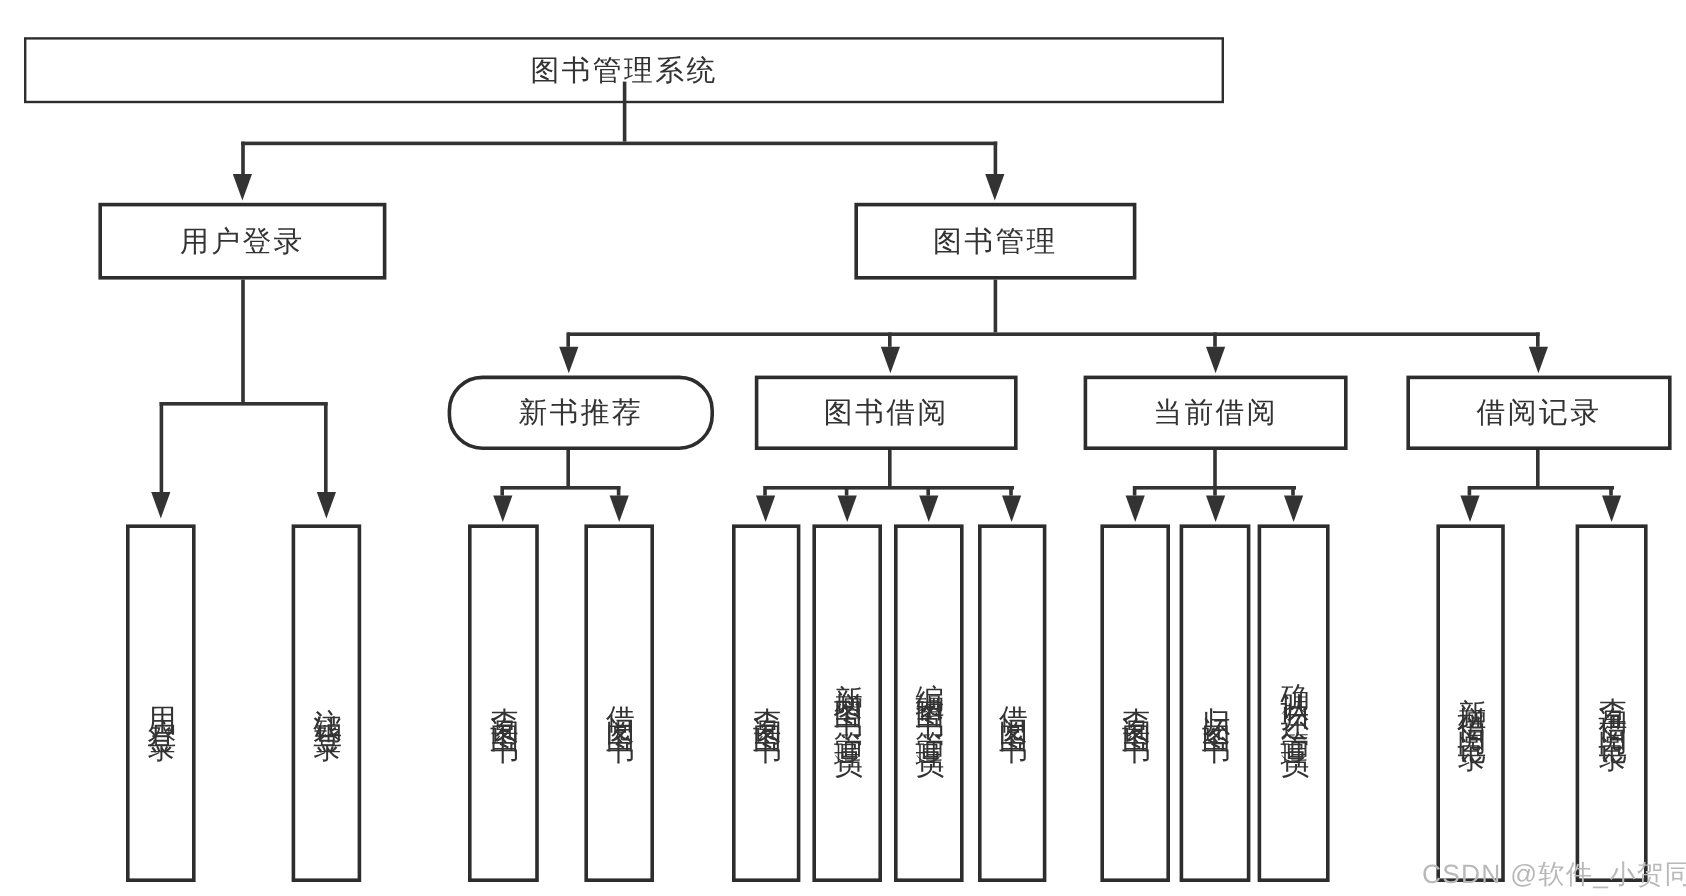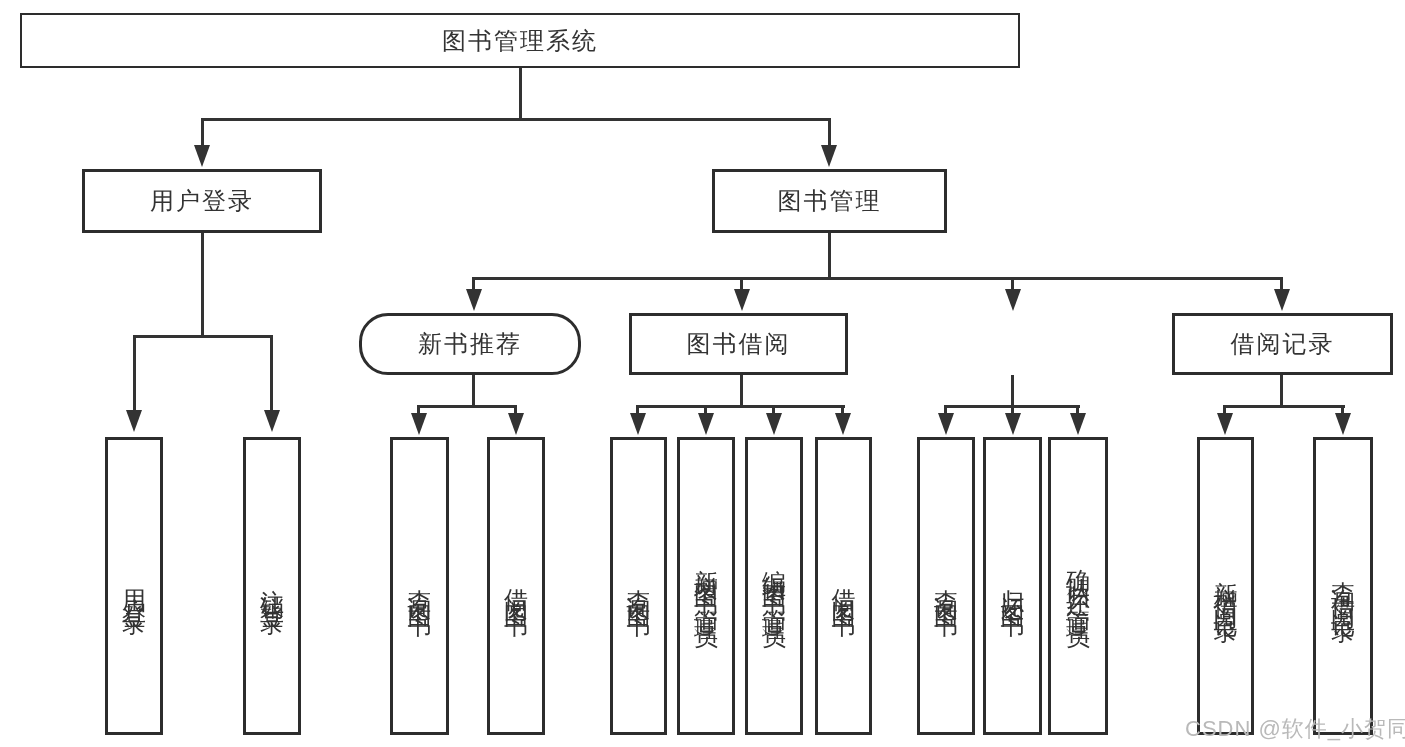--- a/index.html
+++ b/index.html
@@ -14,21 +14,21 @@
   .box {
     position:absolute;
     box-sizing:border-box;
     background:#ffffff;
     border:3px solid #2d2d2d;
     display:flex;
     align-items:center;
     justify-content:center;
     color:#333333;
   }
-  .box.root { border-width:2px; }
+  .box.root { border-width:2px;margin-top:18px; }
   .hlabel { font-size:24px; letter-spacing:2px; white-space:nowrap; }
   .leaf .vlabel {
     writing-mode:vertical-rl;
     text-orientation:mixed;
     font-size:24px;
     letter-spacing:8px;
     white-space:nowrap;
     color:#333333;
   }
   
@@ -85,25 +85,28 @@
   <div class="hl" style="left:473px; top:277px; width:810px;"></div>
   <div class="vl" style="left:472px; top:277px; height:12px;"></div>
   <div class="ar" style="left:466px; top:289px;"></div>
   <div class="vl" style="left:740px; top:277px; height:12px;"></div>
   <div class="ar" style="left:734px; top:289px;"></div>
   <div class="vl" style="left:1011px; top:277px; height:12px;"></div>
   <div class="ar" style="left:1005px; top:289px;"></div>
   <div class="vl" style="left:1280px; top:277px; height:12px;"></div>
   <div class="ar" style="left:1274px; top:289px;"></div>
 
-  <div class="box" style="left:359px; top:313px; width:222px; height:62px;border-radius:29px;">
+  <div class="box" style="left:373px; top:313px; width:222px; height:62px;border-radius:29px;">
     <span class="hlabel">新书推荐</span>
   </div>
   <div class="box" style="left:629px; top:313px; width:219px; height:62px;">
     <span class="hlabel">图书借阅</span>
+  </div>
+  <div class="box" style="left:903px; top:313px; width:220px; height:62px;">
+    <span class="hlabel">当前借阅</span>
   </div>
   <div class="box" style="left:1172px; top:313px; width:221px; height:62px;">
     <span class="hlabel">借阅记录</span>
   </div>
 
   <div class="vl" style="left:472px; top:375px; height:30px;"></div>
   <div class="hl" style="left:418px; top:405px; width:99px;"></div>
   <div class="vl" style="left:417px; top:405px; height:8px;"></div>
   <div class="ar" style="left:411px; top:413px;"></div>
   <div class="vl" style="left:514px; top:405px; height:8px;"></div>

